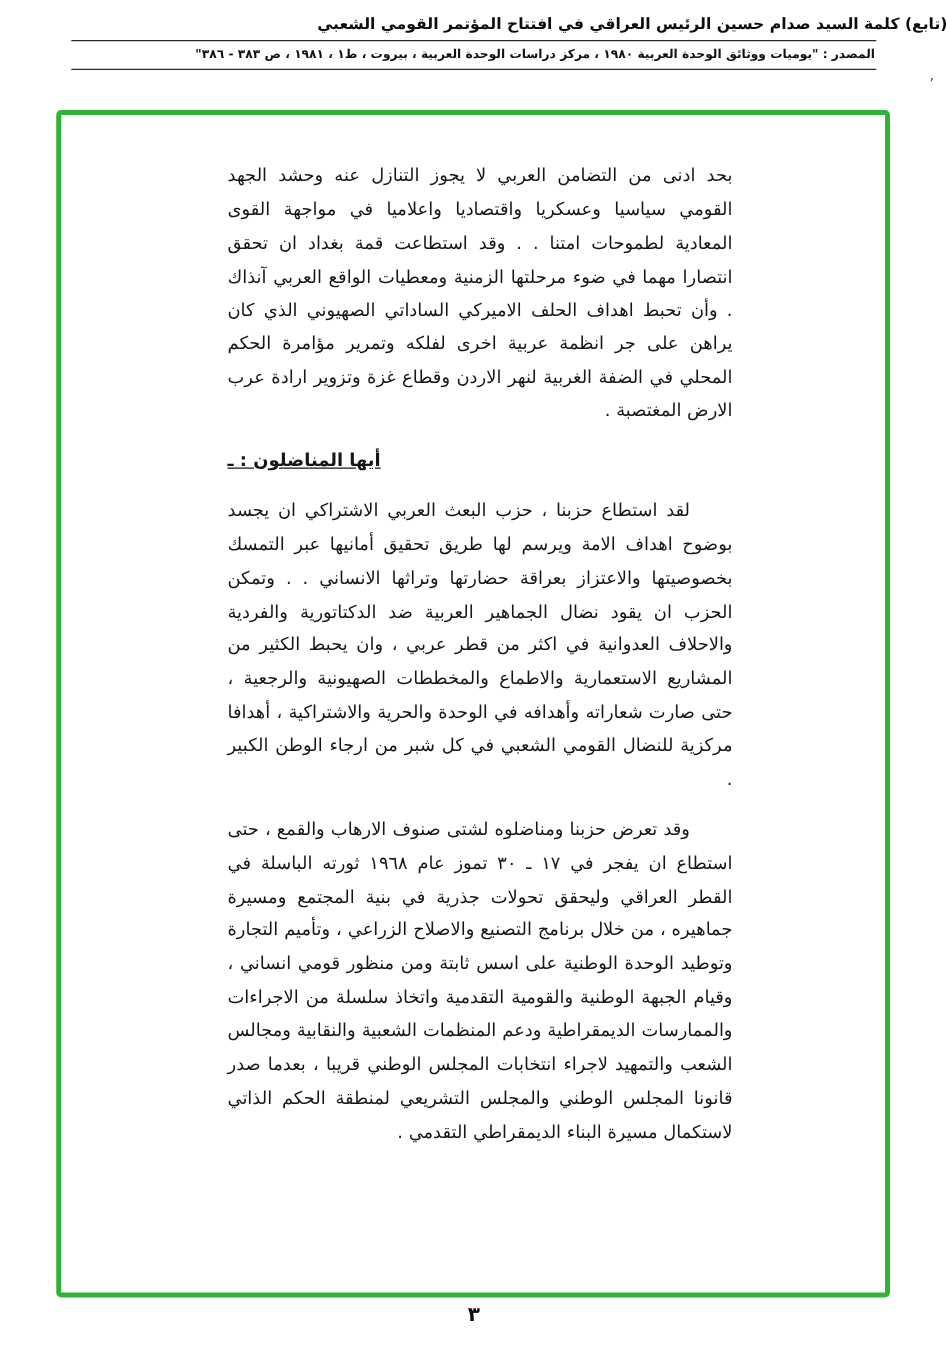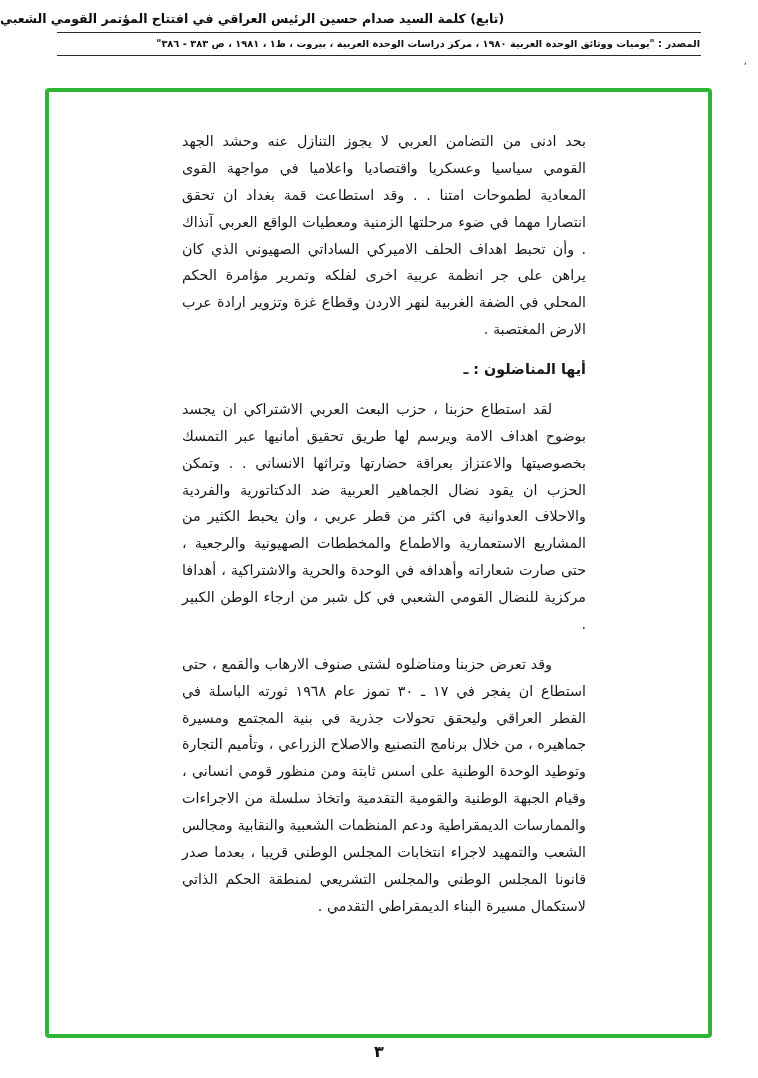--- a/index.html
+++ b/index.html
@@ -8,21 +8,21 @@
     width: 758px;
     height: 1078px;
     position: relative;
     overflow: hidden;
     font-family: "DejaVu Sans", sans-serif;
     color: #141414;
   }
   .header { padding-top: 11px; }
   .doc-title {
     direction: rtl;
-    text-align: left;
+    text-align: right;
     font-weight: bold;
     font-size: 12.5px;
     color: #0d0d0d;
     letter-spacing: 0.2px;
   }
   .rule {
     height: 1px;
     background: #2a2a2a;
     margin: 6px 57px 0 57px;
   }
@@ -63,21 +63,22 @@
     font-size: 14.3px;
     line-height: 1.88;
     color: #161616;
   }
   .text-block p { margin: 0 0 13px 0; }
   .text-block p.indent { text-indent: 34px; }
   .text-block p.heading {
     font-weight: bold;
     text-indent: 0;
     margin: 4px 0 13px 0;
-    text-align: right;
+    text-align: left;
+    text-decoration: underline;
   }
   .page-number {
     position: absolute;
     top: 1042px;
     left: 0;
     right: 0;
     text-align: center;
     font-weight: bold;
     font-size: 16px;
     color: #0d0d0d;

